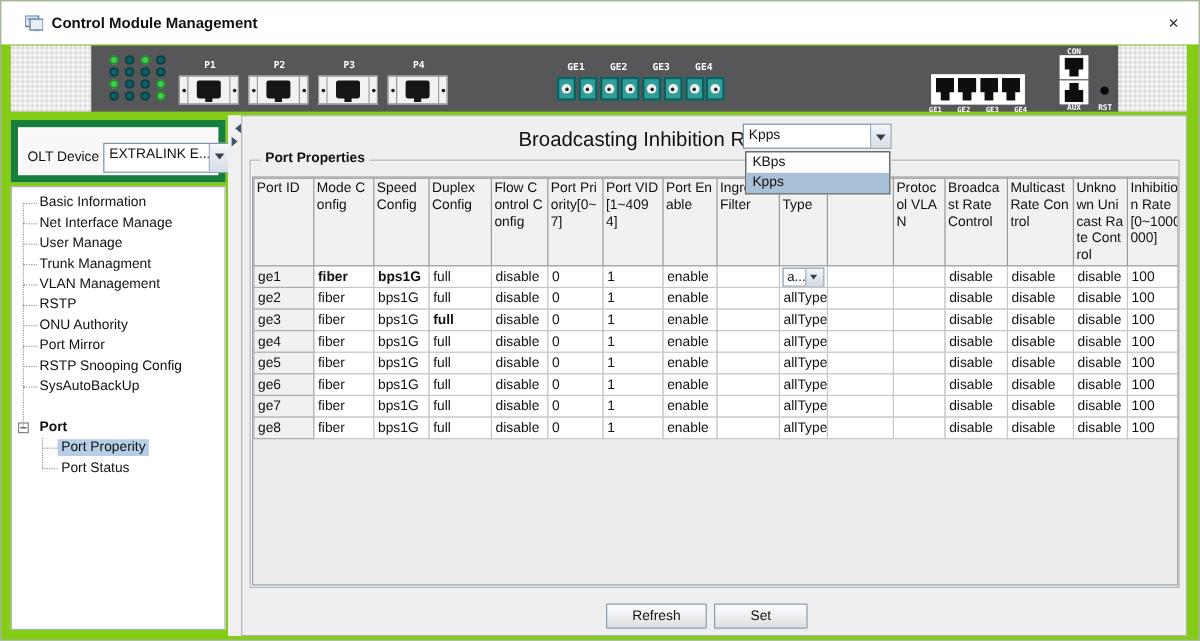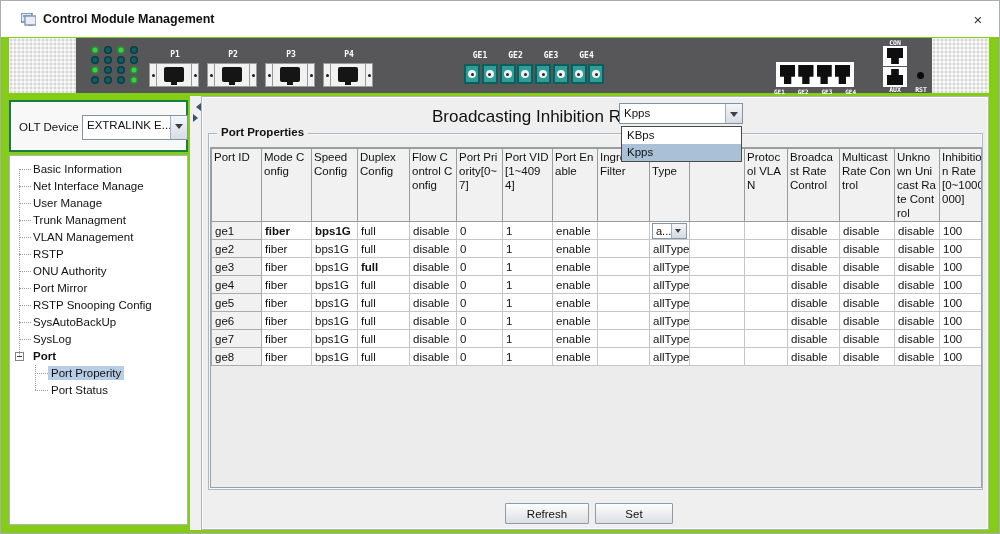--- a/index.html
+++ b/index.html
@@ -31,21 +31,21 @@
   .fiber-sq i { display:block; margin:4px auto 0; width:8px; height:8px; background:#f0f0f0; border-radius:50%; position:relative; }
   .fiber-sq i:after { content:""; position:absolute; left:2.5px; top:2.5px; width:3px; height:3px; background:#262626; border-radius:50%; }
   .rj45-block { position:absolute; left:767px; top:24px; width:78px; height:25px; background:#ffffff; border:2px solid #fff; display:flex; gap:3px; padding:1px 2px; }
   .rj45 { flex:1; background:#0e0e0e; clip-path:polygon(0 0,100% 0,100% 62%,74% 62%,74% 100%,26% 100%,26% 62%,0 62%); }
   .rj45-labels { position:absolute; left:765px; top:50px; width:82px; display:flex; justify-content:space-between; color:#fff; font-family:"DejaVu Sans Mono",monospace; font-weight:700; font-size:6px; }
   .con-port { position:absolute; left:874px; width:24px; height:20px; background:#fff; padding:2px 4px; }
   .con-port .rj45 { width:100%; height:100%; }
   .rst-dot { position:absolute; left:908px; top:34px; width:7px; height:7px; background:#0a0a0a; border-radius:50%; }
 
   
-  .olt-box { position:absolute; left:8px; top:99px; width:179px; height:52px; background:#f8f8f8; border:2px solid #15803d; box-shadow:inset 0 0 0 1px #ffffff; }
+  .olt-box { position:absolute; left:8px; top:99px; width:179px; height:52px; background:#f8f8f8; border:6px solid #15803d; box-shadow:inset 0 0 0 1px #ffffff; }
   .olt-label { position:absolute; left:8px; top:19px; font-size:11.5px; color:#111; }
   .combo { position:absolute; background:#fff; border:1px solid #7f93a5; display:flex; }
   .combo .val { flex:1; font-size:11.5px; padding:3px 0 0 4px; color:#111; overflow:hidden; white-space:nowrap; }
   .combo .btn { width:17px; background:linear-gradient(#f4f6f8,#d7dde4); border-left:1px solid #9fb0bf; position:relative; }
   .combo .btn:after { content:""; position:absolute; left:4px; top:8px; border:4px solid transparent; border-top:5px solid #3a3f45; }
   .olt-combo { left:71px; top:13px; width:106px; height:25px; }
   .tree-box { position:absolute; left:8px; top:154px; width:179px; height:370px; background:#ffffff; border:1px solid #aeb4ba; overflow:hidden; }
   .tree-item { position:absolute; left:0; height:17px; width:177px; }
   .tree-item .lbl { position:absolute; top:1px; font-size:11.5px; color:#111; padding:1px 3px; white-space:nowrap; }
   .tree-item .lbl.sel { background:#b8cee6; }
@@ -261,24 +261,20 @@
         <div class="h-guide" style="left: 9px; width: 12px;"></div>
         <div class="lbl" style="left: 20px;">Port Mirror</div>
       </div>
       <div class="tree-item" style="top: 141px;">
         <div class="h-guide" style="left: 9px; width: 12px;"></div>
         <div class="lbl" style="left: 20px;">RSTP Snooping Config</div>
       </div>
       <div class="tree-item" style="top: 158px;">
         <div class="h-guide" style="left: 9px; width: 12px;"></div>
         <div class="lbl" style="left: 20px;">SysAutoBackUp</div>
-      </div>
-      <div class="tree-item" style="top: 175px;">
-        <div class="h-guide" style="left: 9px; width: 12px;"></div>
-        <div class="lbl" style="left: 20px;">SysLog</div>
       </div>
       <div class="tree-item" style="top: 192px;">
         <div class="expand-box">
           <i></i>
         </div>
         <div class="lbl bold" style="left: 20px;">Port</div>
       </div>
       <div class="tree-item" style="top: 209px;">
         <div class="h-guide" style="left: 25px; width: 13px;"></div>
         <div class="lbl sel" style="left: 38px;">Port Properity</div>

